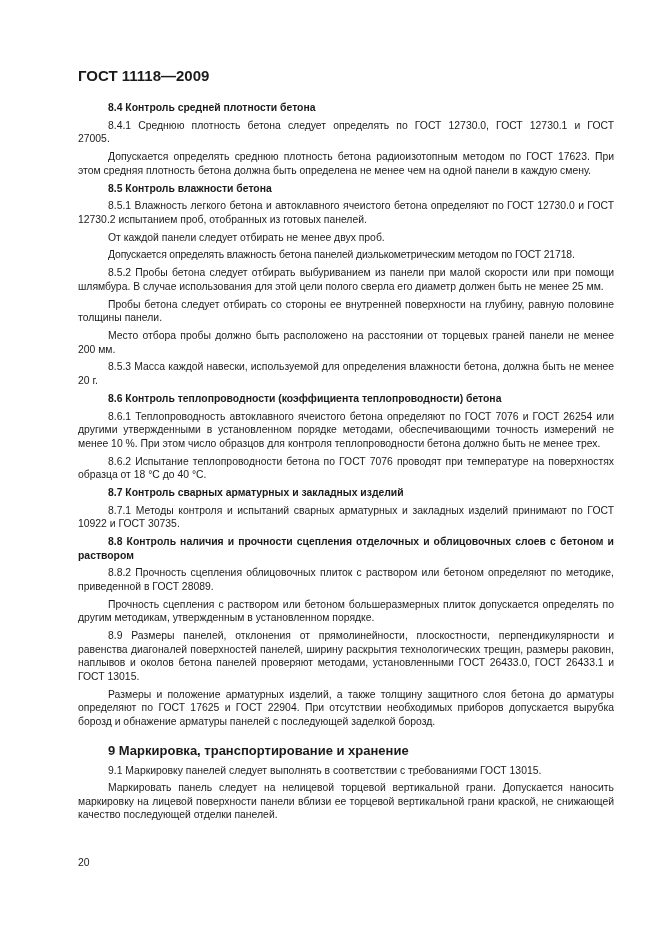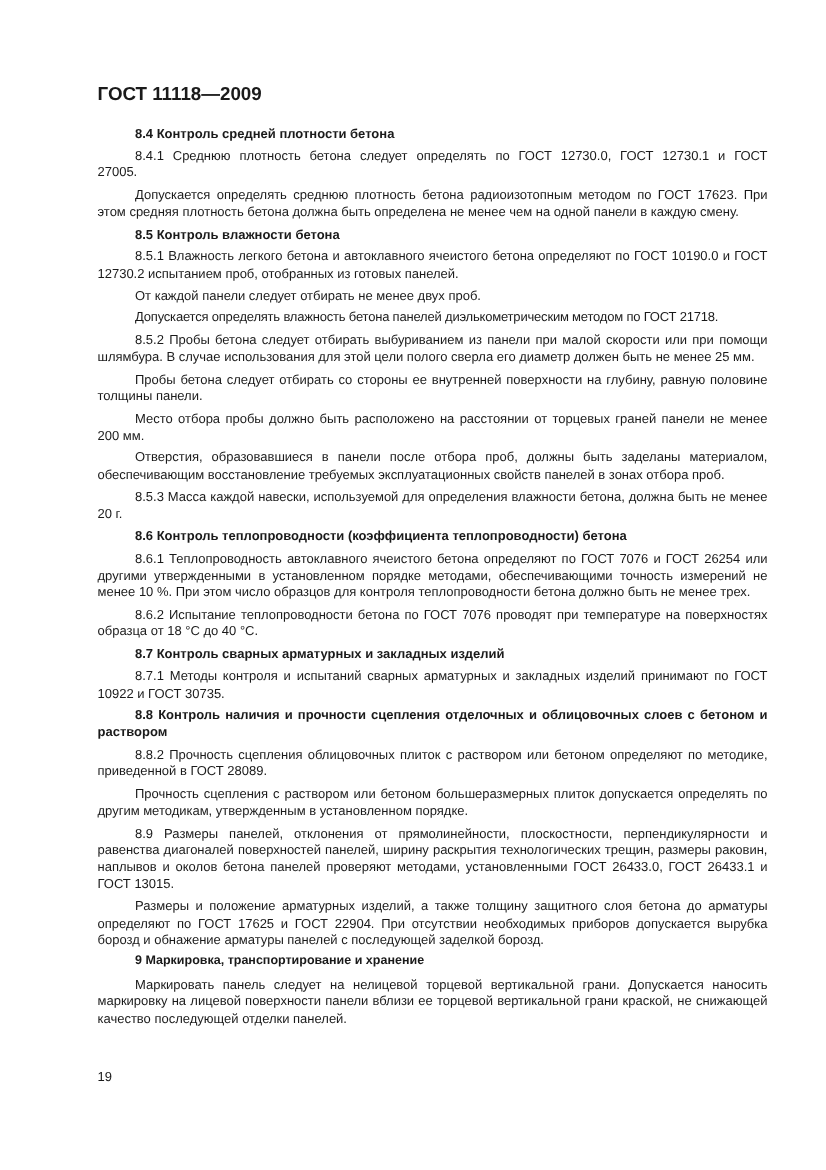--- a/index.html
+++ b/index.html
@@ -3,55 +3,55 @@
 <meta charset="utf-8">
 <style>
   html, body { margin: 0; padding: 0; background: #ffffff; }
   body { width: 661px; height: 936px; position: relative; overflow: hidden;
          font-family: "Liberation Sans", sans-serif; color: #1a1a1a; }
   .page { position: absolute; left: 78px; top: 69px; width: 536px; }
   .doc-header { font-weight: bold; font-size: 15px; line-height: 13px; margin: 0 0 19px 0; }
   p { margin: 0; font-size: 10.4px; line-height: 13.6px; text-align: justify; text-indent: 30px; }
   p.gap { margin-top: 4.2px; }
   .h2 { font-weight: bold; margin-top: 4.2px; }
-  .h1 { font-weight: bold; font-size: 10px; line-height: 16px; text-indent: 30px; margin-top: 1px; margin-bottom: 5px; }
+  .h1 { font-weight: bold; font-size: 13px; line-height: 16px; text-indent: 30px; margin-top: 14px; margin-bottom: 5px; }
   .tight { letter-spacing: -0.15px; }
   .wide { word-spacing: 3px; }
   .page-num { position: absolute; left: 78px; top: 856px; font-size: 10.4px; line-height: 13px; }
 </style>
 </head>
 <body>
 
 <div class="page">
   <div class="doc-header">ГОСТ 11118—2009</div>
 
   <p class="h2" style="margin-top:0">8.4  Контроль средней плотности бетона</p>
   <p class="gap wide">8.4.1 Среднюю плотность бетона следует определять по ГОСТ 12730.0, ГОСТ 12730.1 и ГОСТ 27005.</p>
   <p class="gap">Допускается определять среднюю плотность бетона радиоизотопным методом по ГОСТ 17623. При этом средняя плотность бетона должна быть определена не менее чем на одной панели в каждую смену.</p>
 
   <p class="h2">8.5  Контроль влажности бетона</p>
-  <p class="gap">8.5.1  Влажность легкого бетона и автоклавного ячеистого бетона определяют по ГОСТ 10190.0 и ГОСТ 12730.2 испытанием проб, отобранных из готовых панелей.</p>
+  <p class="gap">8.5.1  Влажность легкого бетона и автоклавного ячеистого бетона определяют по ГОСТ 12730.0 и ГОСТ 12730.2 испытанием проб, отобранных из готовых панелей.</p>
   <p class="gap">От каждой панели следует отбирать не менее двух проб.</p>
   <p class="gap tight">Допускается определять влажность бетона панелей диэлькометрическим методом по ГОСТ 21718.</p>
   <p class="gap">8.5.2    Пробы бетона следует отбирать выбуриванием из панели при малой скорости или при помощи шлямбура. В случае использования для этой цели полого сверла его диаметр должен быть не менее 25 мм.</p>
   <p class="gap">Пробы бетона следует отбирать со стороны ее внутренней поверхности на глубину, равную половине толщины панели.</p>
   <p class="gap">Место отбора пробы должно быть расположено на расстоянии от торцевых граней панели не менее 200 мм.</p>
-  <p class="gap">Отверстия, образовавшиеся в панели после отбора проб, должны быть заделаны материалом, обеспечивающим восстановление требуемых эксплуатационных свойств панелей в зонах отбора проб.</p>
   <p class="gap">8.5.3  Масса каждой навески, используемой для определения влажности бетона, должна быть не менее 20 г.</p>
 
   <p class="h2">8.6  Контроль теплопроводности (коэффициента теплопроводности) бетона</p>
   <p class="gap">8.6.1  Теплопроводность автоклавного ячеистого бетона определяют по ГОСТ 7076 и ГОСТ 26254 или другими утвержденными в установленном порядке методами, обеспечивающими точность измерений не менее 10 %. При этом число образцов для контроля теплопроводности бетона должно быть не менее трех.</p>
   <p class="gap">8.6.2  Испытание теплопроводности бетона по ГОСТ 7076 проводят при температуре на поверхностях образца от 18 °С до 40 °С.</p>
 
   <p class="h2">8.7  Контроль сварных арматурных и закладных изделий</p>
   <p class="gap">8.7.1  Методы контроля и испытаний сварных арматурных и закладных изделий принимают по ГОСТ 10922 и ГОСТ  30735.</p>
 
   <p class="h2">8.8  Контроль наличия и прочности сцепления отделочных и облицовочных слоев с бетоном и раствором</p>
   <p class="gap">8.8.2  Прочность сцепления облицовочных плиток с раствором или бетоном определяют по методике, приведенной в ГОСТ 28089.</p>
   <p class="gap">Прочность сцепления с раствором или бетоном большеразмерных плиток допускается определять по другим методикам, утвержденным в установленном порядке.</p>
   <p class="gap">8.9  Размеры панелей, отклонения от прямолинейности, плоскостности, перпендикулярности и равенства диагоналей поверхностей панелей, ширину раскрытия технологических трещин, размеры раковин, наплывов и околов бетона панелей проверяют методами, установленными ГОСТ 26433.0, ГОСТ 26433.1 и ГОСТ 13015.</p>
   <p class="gap">Размеры и положение арматурных изделий, а также толщину защитного слоя бетона до арматуры определяют по ГОСТ 17625 и ГОСТ 22904. При отсутствии необходимых приборов допускается вырубка борозд и обнажение арматуры панелей с последующей заделкой борозд.</p>
 
   <p class="h1">9  Маркировка, транспортирование и хранение</p>
+  <p class="gap">9.1  Маркировку панелей следует выполнять в соответствии с требованиями ГОСТ 13015.</p>
   <p class="gap">Маркировать панель следует на нелицевой торцевой вертикальной грани. Допускается наносить маркировку на лицевой поверхности панели вблизи ее торцевой вертикальной грани краской, не снижающей качество последующей отделки панелей.</p>
 </div>
 
-<div class="page-num">19</div>
+<div class="page-num">20</div>
 
 </body></html>

